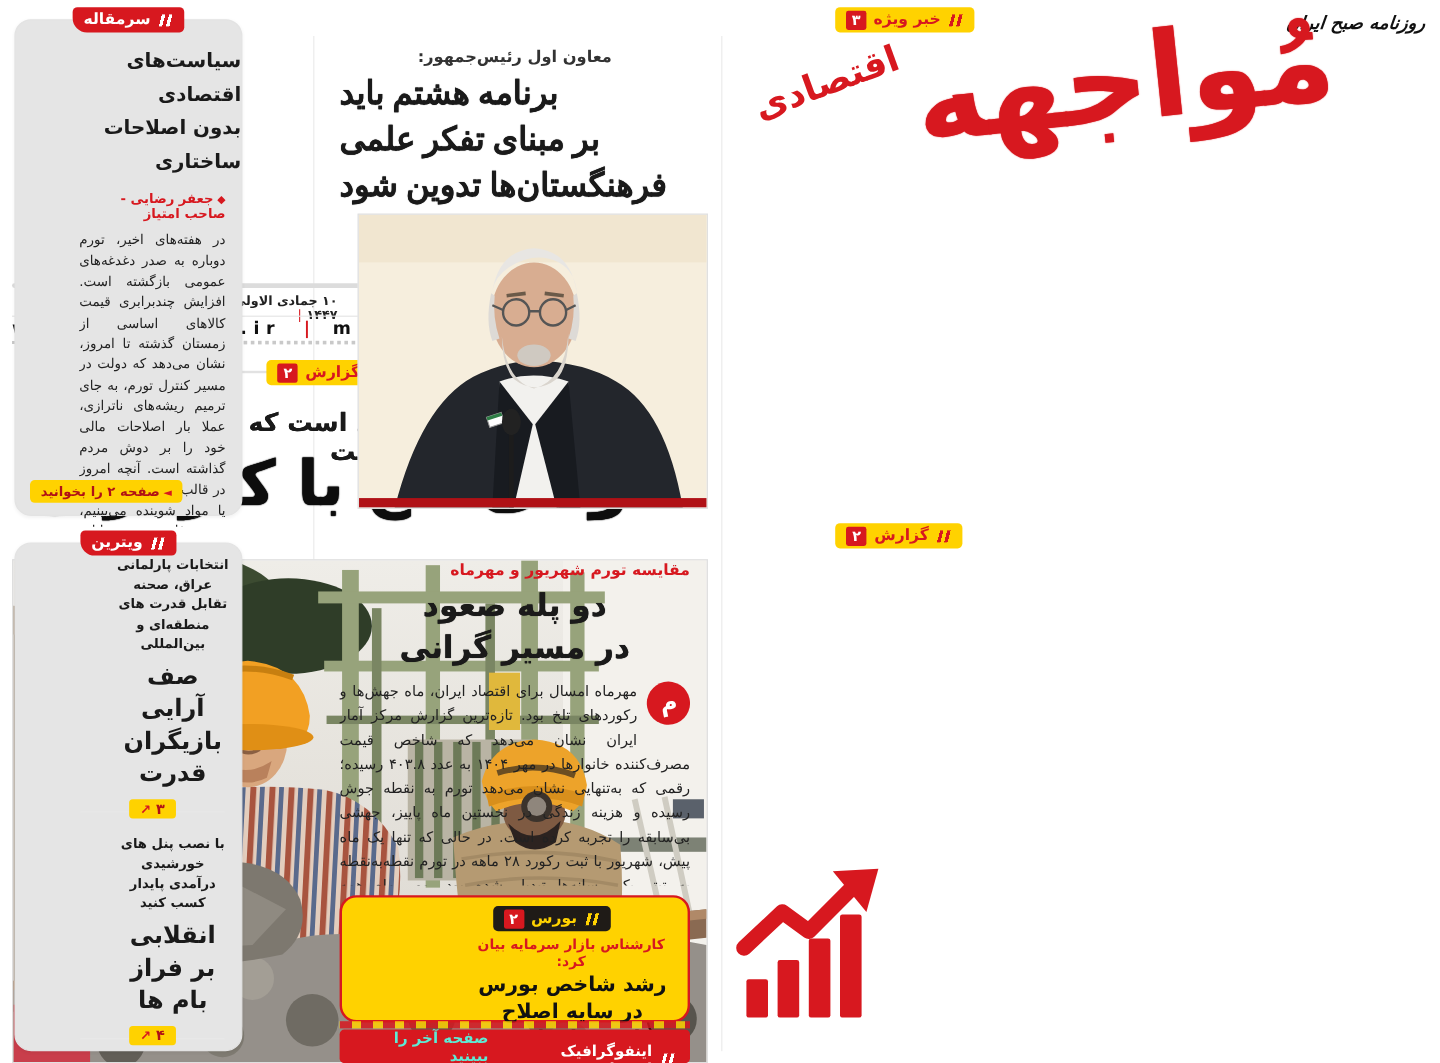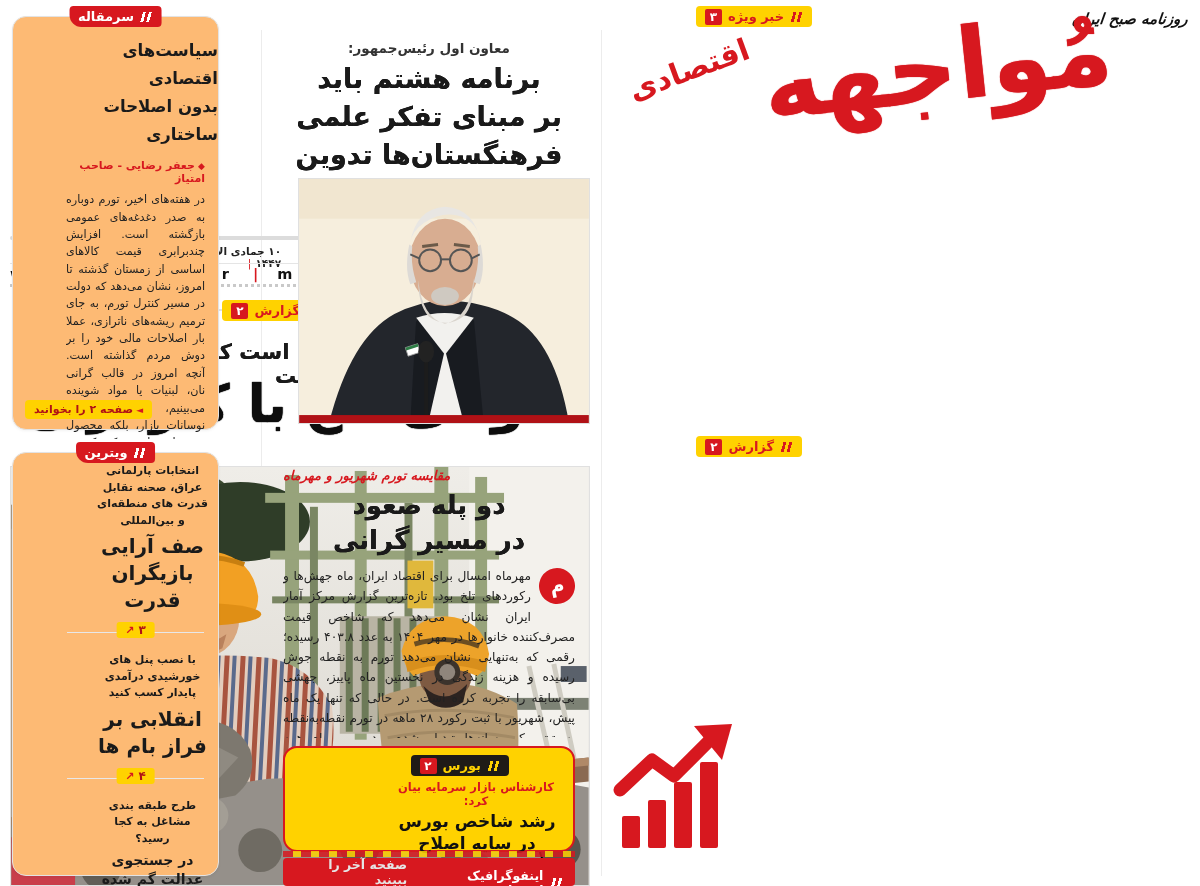--- a/index.html
+++ b/index.html
@@ -16,21 +16,21 @@
   .badge-yellow { background:#ffd200; color:#d7181f; }
   .badge-red    { background:#d7181f; color:#ffffff; border-radius:4px 4px 4px 12px; }
   .badge-black  { background:#1f1b17; color:#ffd200; }
   .badge .num { background:#d7181f; color:#fff; font-size:12px; line-height:16px;
                 min-width:17px; text-align:center; border-radius:2px; padding:0 3px; }
   .mk { display:inline-block; width:13px; height:10px;
         background:linear-gradient(105deg, transparent 22%, currentColor 22% 40%,
                    transparent 40% 60%, currentColor 60% 78%, transparent 78%); }
 
   
-  .panel { position:absolute; left:12px; width:207px; background:#fdba74;
+  .panel { position:absolute; left:12px; width:190px; background:#e5e5e5;
            border:1.5px solid #e3e3e3; border-radius:14px; box-shadow:0 1px 3px rgba(0,0,0,.05);padding-left:40px; }
   .panel .topbadge { position:absolute; top:-11px; left:50%; transform:translateX(-50%); }
 
   .ed-title { margin-top:20px; text-align:right; font-weight:bold; font-size:16.5px; line-height:1.7; }
   .ed-byline { margin:10px 13px 0; font-size:11px; font-weight:bold; color:#d7181f; text-align:right; }
   .ed-byline::before { content:"◆ "; font-size:9px; }
   .ed-body { margin:6px 13px 0; font-size:11.2px; line-height:1.55; text-align:justify;
              color:#222; max-height:248px; overflow:hidden; }
   .ed-footer { position:absolute; bottom:10px; left:12px; background:#ffd200; color:#b01116;
                font-size:11px; font-weight:bold; padding:3px 9px; border-radius:4px; }
@@ -42,42 +42,42 @@
   .vi-div { position:relative; height:20px; margin:8px 14px 2px; }
   .vi-div::before { content:""; position:absolute; top:10px; left:0; right:0; height:1px; background:#e8e8e8; }
   .vi-page { position:absolute; top:0; left:50%; transform:translateX(-50%);
              background:#ffd200; color:#b01116; font-size:12px; font-weight:bold;
              padding:1px 9px; border-radius:3px; }
   .vi-page .arr { color:#d7181f; font-size:11px; }
 
   
   .mid { position:absolute; left:283px; width:292px; }
   .sp-kicker { font-size:13.5px; font-weight:bold; text-align:center; color:#333; }
-  .sp-head { font-size:27px; font-weight:bold; line-height:1.4; text-align:center;
-             letter-spacing:-.5px; text-shadow:0 0 .6px #000; }
-  .rp-kicker { font-size:13px; font-weight:bold; color:#d7181f; text-align:left;font-style:italic; }
+  .sp-head { font-size:27px; font-weight:bold; line-height:1.4; text-align:left;
+             letter-spacing:-.5px; text-shadow:0 0 .6px #000;font-family:Liberation Serif, serif; }
+  .rp-kicker { font-size:13px; font-weight:bold; color:#d7181f; text-align:right; }
   .rp-head { font-size:26px; font-weight:bold; line-height:1.35; text-align:center; text-shadow:0 0 .6px #000; }
   .rp-body { font-size:12.2px; line-height:1.66; text-align:justify; color:#222; }
   .rp-logo { float:right; width:36px; height:36px; border-radius:50%; background:#d7181f;
              color:#fff; font-weight:bold; font-size:20px; line-height:34px; text-align:center;
              margin:2px 0 4px 8px; transform:rotate(-12deg); }
 
   .bx { position:absolute; left:283px; width:292px; top:746px; height:106px;
         background:#ffd200; border:2.5px solid #d7181f; border-radius:14px; }
   .bx-kicker { margin:8px 14px 0 0; padding-left:108px; font-size:11.5px; font-weight:bold;
                color:#d7181f; text-align:center; }
   .bx-head { padding:2px 8px 0 104px; font-size:17px; font-weight:bold; line-height:1.32;
              text-align:center; color:#111; }
   .bx-perf { position:absolute; left:283px; width:292px; top:851px; height:6px;
              background:repeating-linear-gradient(90deg,#d7181f 0 10px,#ffd200 10px 18px); opacity:.85; }
   .bx-footer { position:absolute; left:283px; width:292px; top:858px; height:28px;
                background:#d7181f; border-radius:4px; display:flex; align-items:center;
                justify-content:space-between; padding:0 12px; }
   .bx-footer .r { color:#fff; font-size:12.5px; font-weight:bold; display:flex; gap:7px; align-items:center;margin-top:21px; }
-  .bx-footer .l { color:#e5e5e5; font-size:12.5px; font-weight:bold; }
+  .bx-footer .l { color:#5eead4; font-size:12.5px; font-weight:bold; }
 
   
   .tagline { top:10px; right:12px; font-size:15px; font-weight:bold; color:#111;
              font-style:italic; transform:skewX(-6deg); }
   .logo-main { top:18px; right:88px; color:#d7181f; font-size:98px; font-weight:bold;
                line-height:1; transform:rotate(-6deg); text-shadow:0 0 1px #d7181f; }
   .logo-sub  { top:52px; right:448px; color:#d7181f; font-size:30px; font-weight:bold;
                transform:rotate(-20deg); }
   .rule1 { top:236px; right:610px; width:580px; height:4px; background:#dcdcdc; border-radius:2px; }
   .inforow { top:245px; right:610px; width:580px; display:flex; justify-content:space-between;

